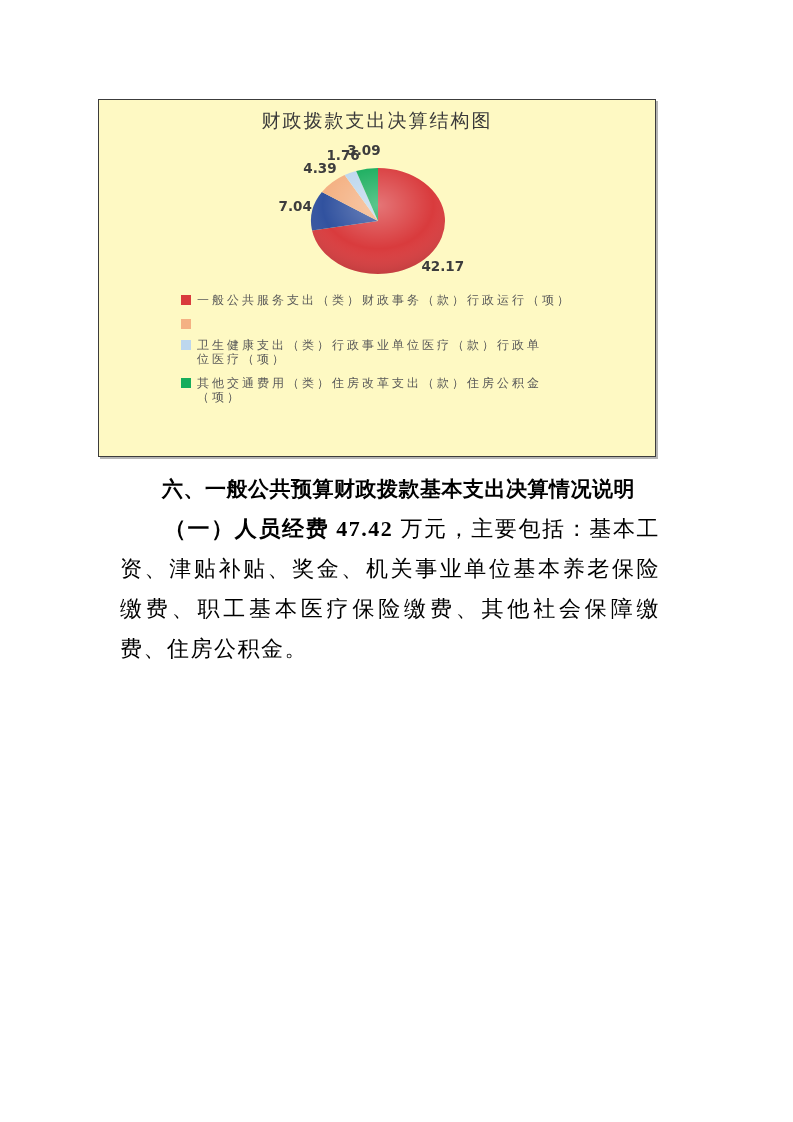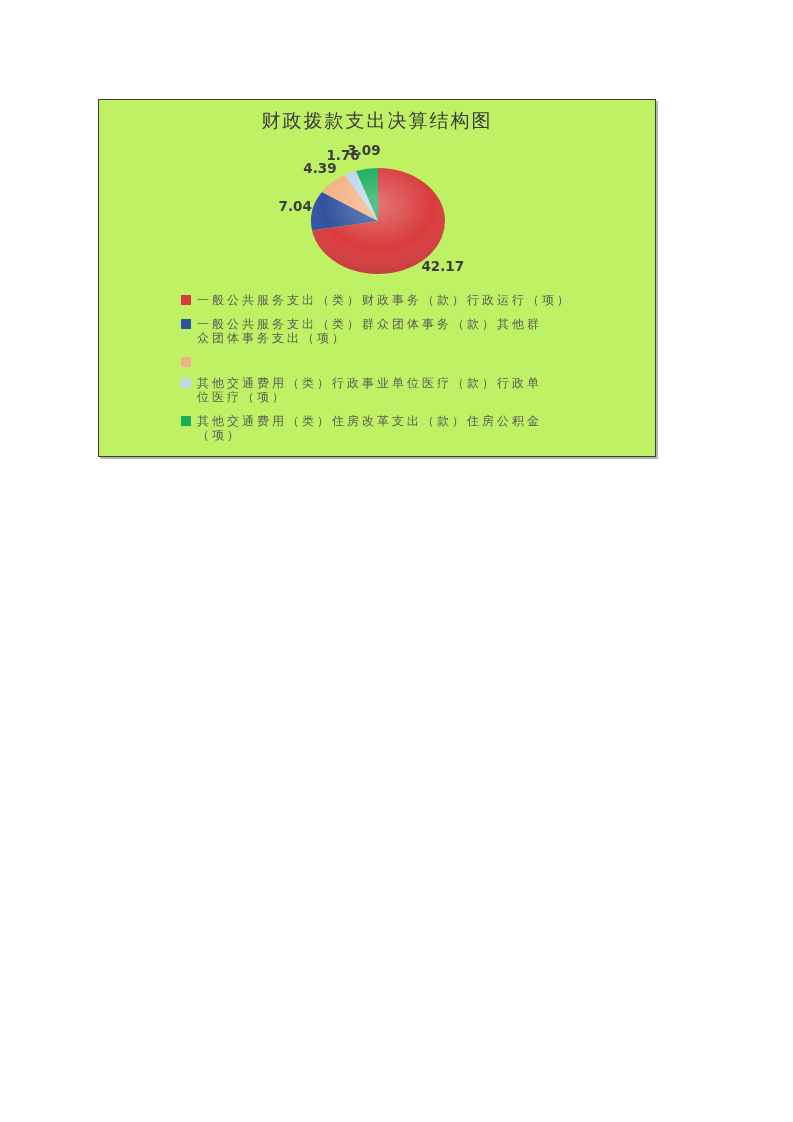--- a/index.html
+++ b/index.html
@@ -27,21 +27,21 @@
     white-space:nowrap;
   }
   h2.sec6{margin-top:12px;}
   .bold-seg{font-weight:700;}
   
   .chart-box{
     position:relative;
     box-sizing:border-box;
     width:558px;height:358px;
     margin:2px 0 0 -22px;
-    background:#bef264;
+    background:#fef9c3;
     border:1px solid #3c3c3c;
     box-shadow:2px 2px 0 rgba(120,120,120,0.55);
   }
   .chart-title{
     position:absolute;top:8px;left:0;width:100%;
     text-align:center;
     font-family:"Liberation Serif","DejaVu Serif",serif;
     font-size:19px;color:#3a3a3a;letter-spacing:2px;
   }
   .chart-subtitle{
@@ -102,37 +102,34 @@
           <text x="244.1" y="60.3" class="pie-label">1.76</text>
           <text x="265.0" y="55.0" class="pie-label">3.09</text>
         </g>
     </svg>
     <div class="legend">
       <div class="legend-item">
         <span class="swatch" style="background: rgb(217, 59, 61);"></span>
         <span class="legend-label">一般公共服务支出（类）财政事务（款）行政运行（项）</span>
       </div>
       <div class="legend-item">
-        <span class="swatch" style="background: rgb(49, 82, 159);"></span>
-        <span class="legend-label">一般公共服务支出（类）群众团体事务（款）其他群
-众团体事务支出（项）</span>
-      </div>
-      <div class="legend-item">
         <span class="swatch" style="background: rgb(244, 177, 131);"></span>
       </div>
       <div class="legend-item">
         <span class="swatch" style="background: rgb(189, 215, 238);"></span>
-        <span class="legend-label">其他交通费用（类）行政事业单位医疗（款）行政单
+        <span class="legend-label">卫生健康支出（类）行政事业单位医疗（款）行政单
 位医疗（项）</span>
       </div>
       <div class="legend-item">
         <span class="swatch" style="background: rgb(23, 173, 92);"></span>
         <span class="legend-label">其他交通费用（类）住房改革支出（款）住房公积金（项）</span>
       </div>
     </div>
   </div>
 
+  <h2 class="sec-heading sec6">六、一般公共预算财政拨款基本支出决算情况说明</h2>
 
 
+  <p class="body-text"><span class="bold-seg">（一）人员经费 47.42</span><span> 万元，主要包括：基本工资、津贴补贴、奖金、机关事业单位基本养老保险缴费、职工基本医疗保险缴费、其他社会保障缴费、住房公积金。</span></p>
 
 
 
 </div>
 
 </body></html>

